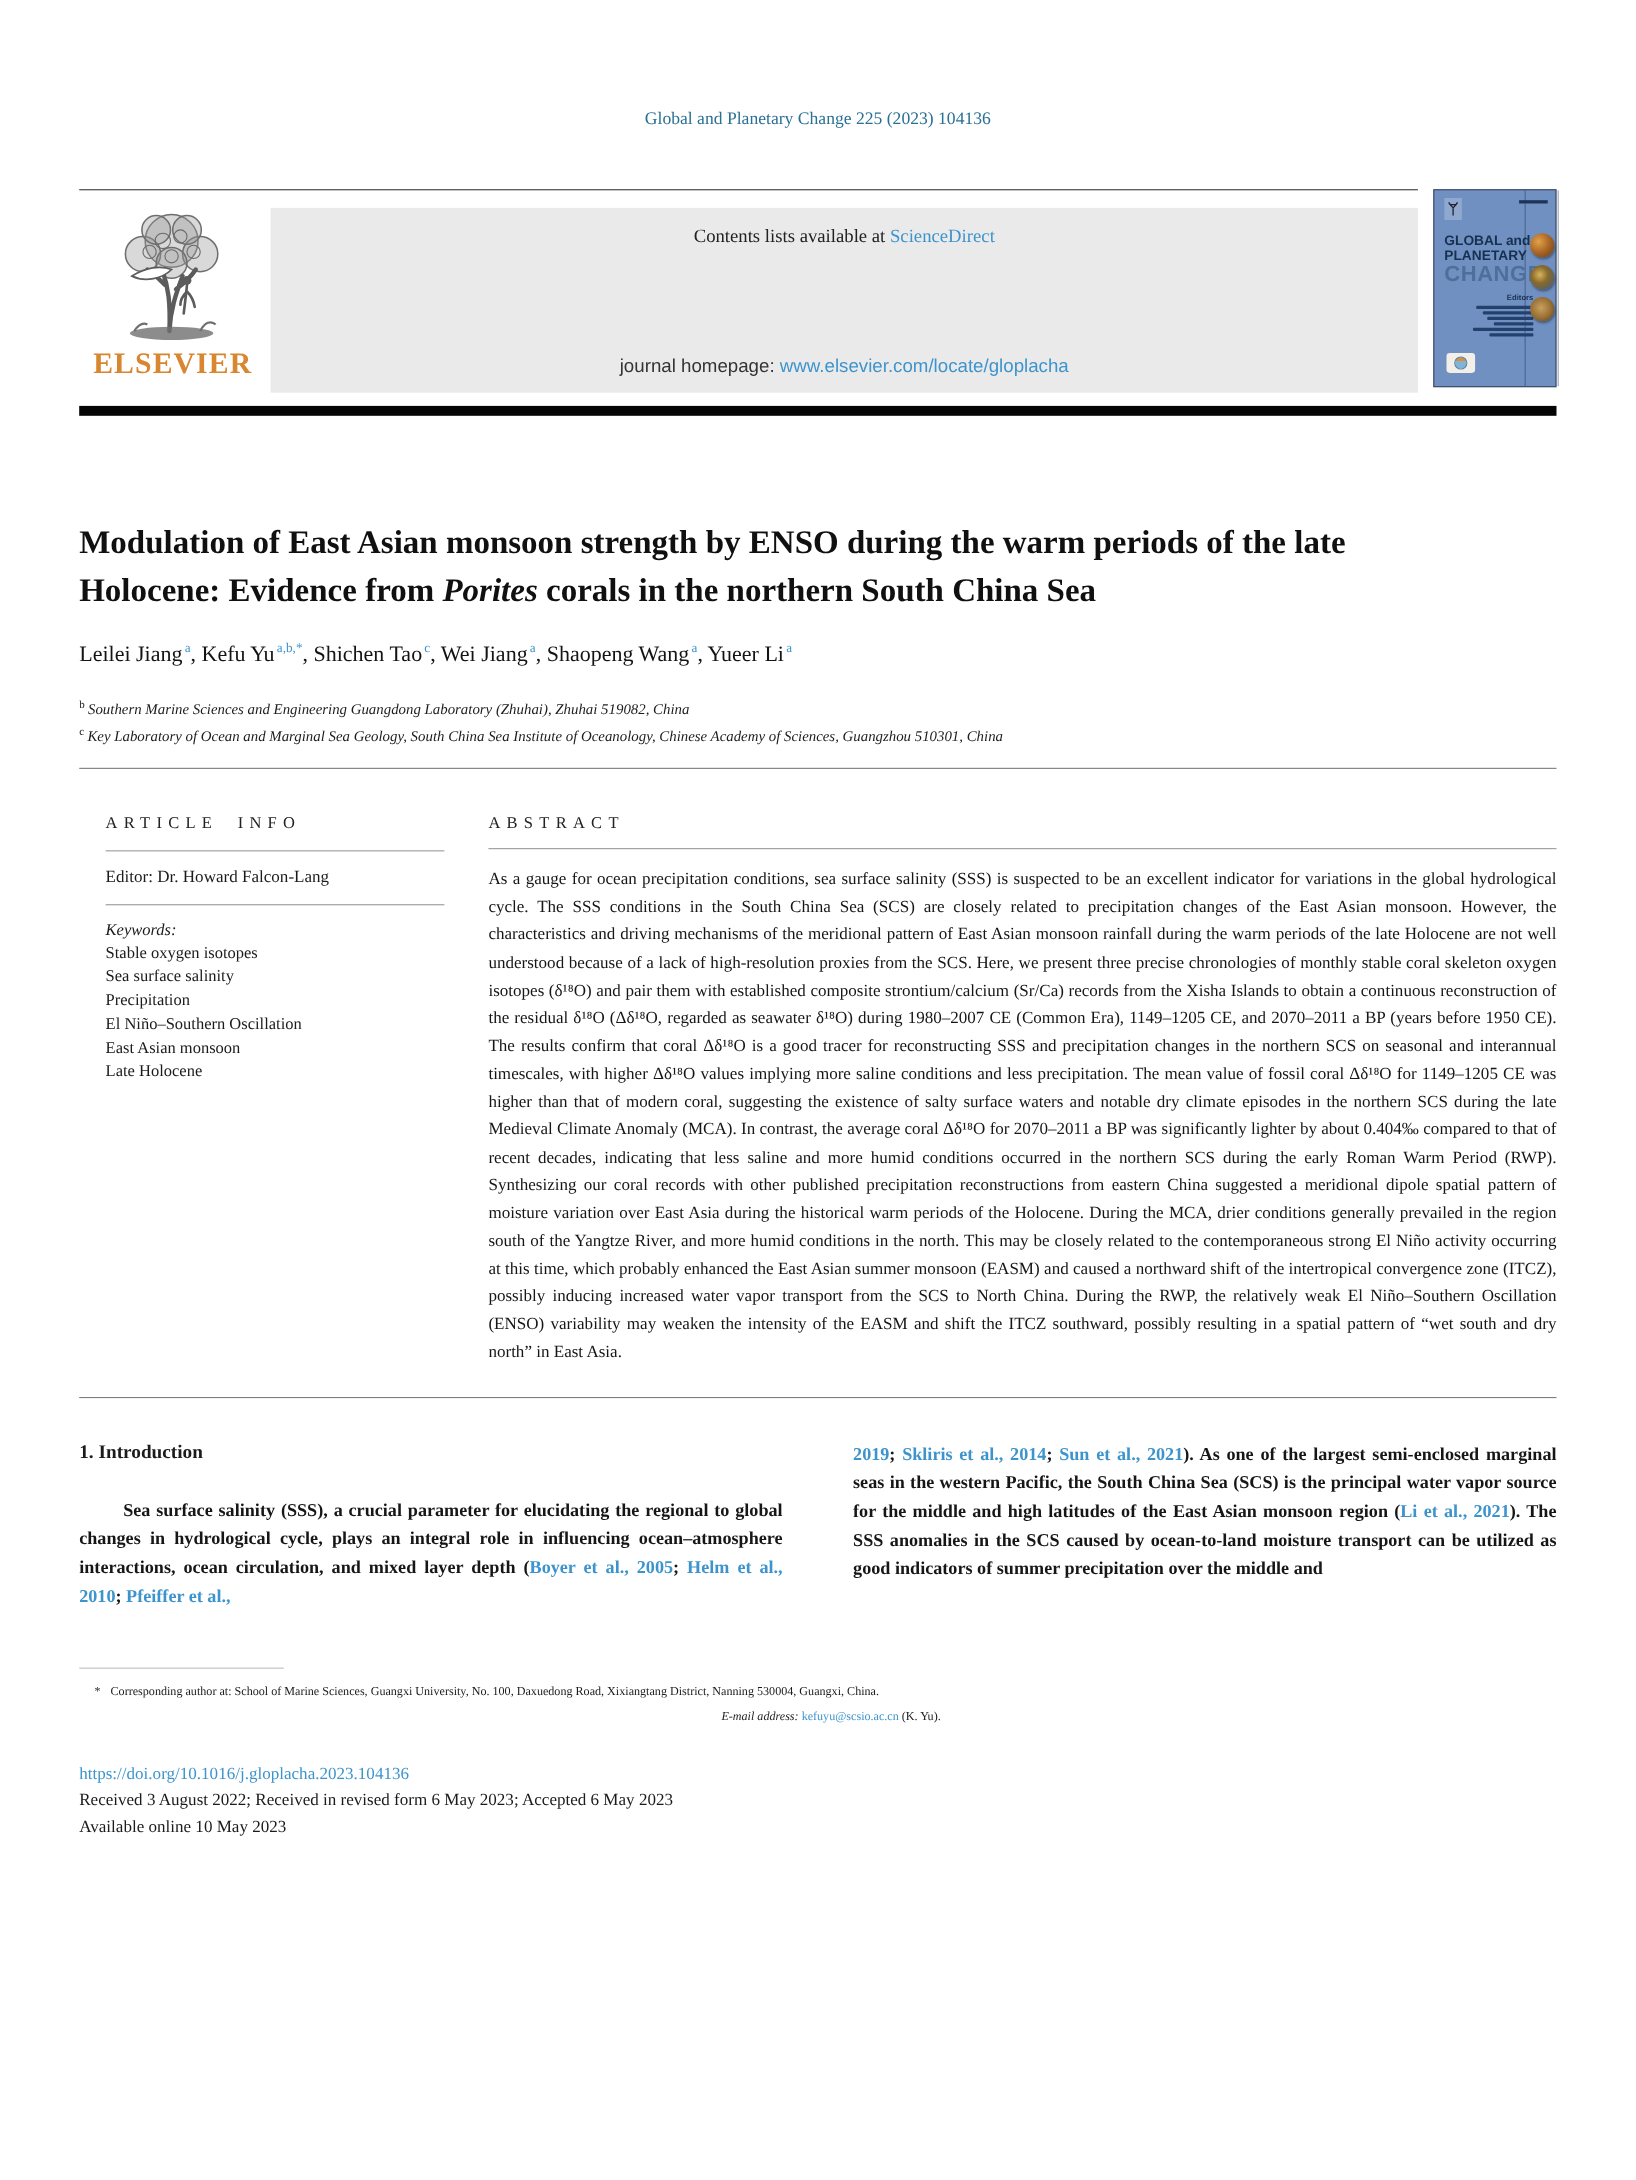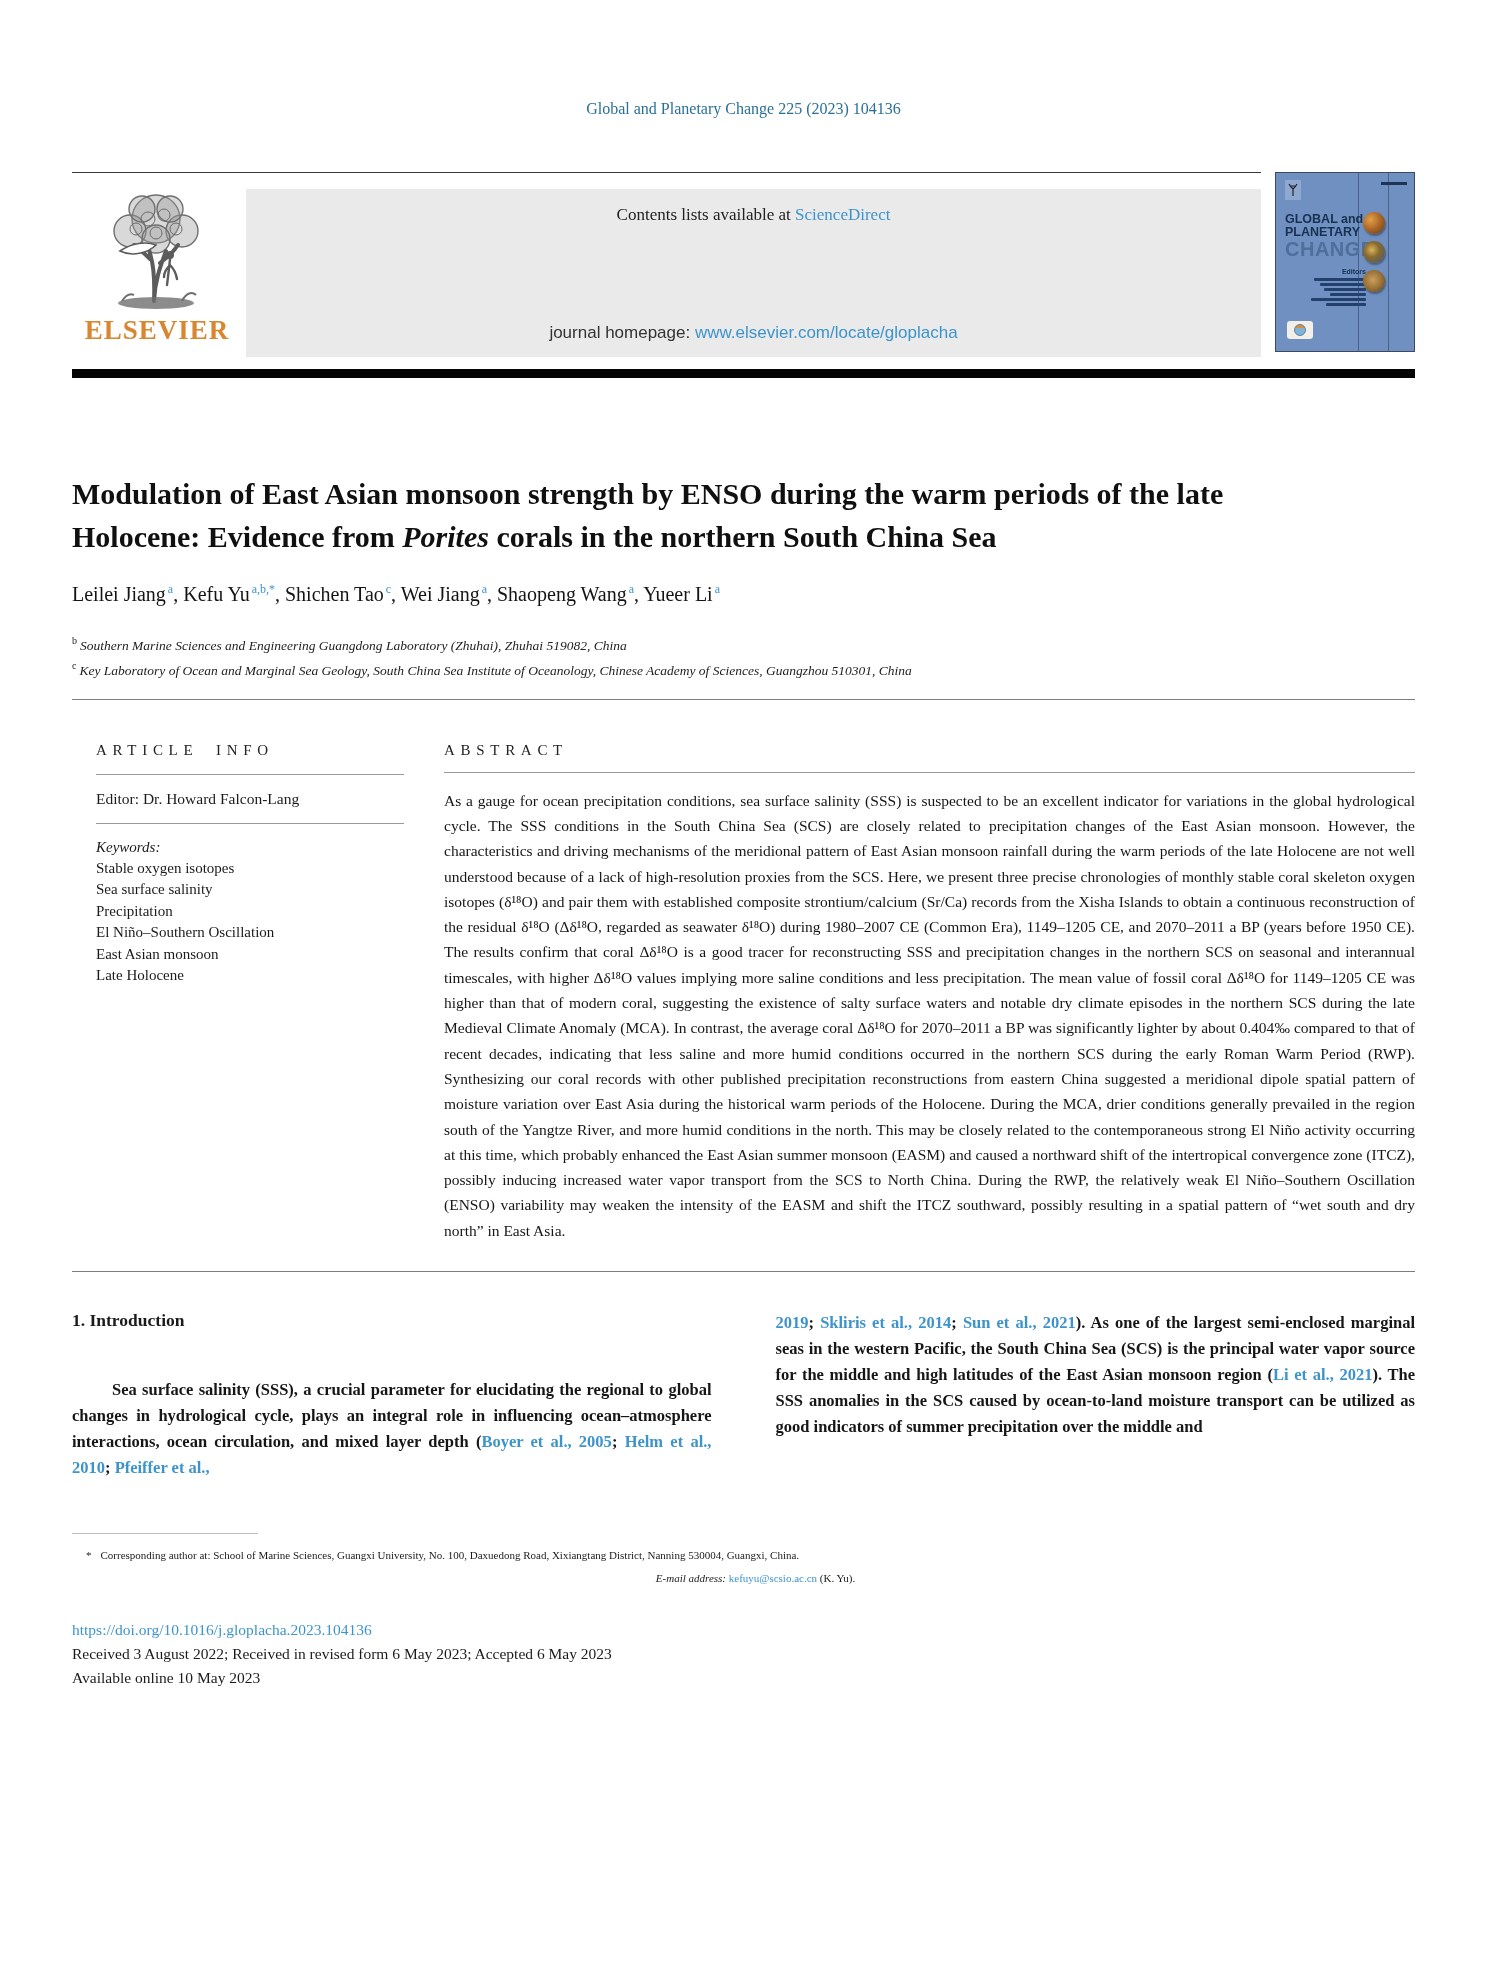--- a/index.html
+++ b/index.html
@@ -32,21 +32,21 @@
     flex:1; background:#eaeaea; margin-left:6px; height:168px;
     display:flex; flex-direction:column; justify-content:space-between;
     text-align:center; padding:16px 10px 14px 10px;
   }
   .contents-line { font-size:17px; color:#222; }
   .banner-title { font-size:33px; color:#111; letter-spacing:0.5px; }
   .homepage-line { font-family:"Liberation Sans","DejaVu Sans",sans-serif; font-size:17px; color:#333; }
   a.lnk { color:#3d94cc; text-decoration:none; }
 
   
-  .cover { width:140px; height:180px; background:#7090c2; border:1px solid #3c4961; position:relative; flex:none; }
+  .cover { width:112px; height:180px; background:#7090c2; border:1px solid #3c4961; position:relative; flex:none; }
   .cover .vline { position:absolute; top:0; bottom:0; width:1px; background:rgba(25,45,85,0.45); }
   .cover .mini-logo { position:absolute; left:9px; top:7px; width:16px; height:20px; background:rgba(255,255,255,0.22); display:flex; align-items:center; justify-content:center; }
   .cover .issn-mark { position:absolute; right:7px; top:9px; width:26px; height:3px; background:#1d3358; }
   .cover-title { position:absolute; left:9px; top:40px; font-family:"Liberation Sans","DejaVu Sans",sans-serif; font-weight:800; line-height:1.02; }
   .cover-title .t1 { font-size:12.5px; color:#16304f; }
   .cover-title .t3 { font-size:20px; color:#4f6f9b; letter-spacing:0.5px; }
   .cover-editors { position:absolute; left:30px; top:95px; width:60px; text-align:right; }
   .cover-editors .ed-label { font-family:"Liberation Sans","DejaVu Sans",sans-serif; font-size:7px; font-weight:700; color:#16304f; margin-bottom:3px; }
   .cover-editors .ed-line { height:2.5px; background:#24416e; margin:2.5px 0 0 auto; border-radius:1px; }
   .globe { position:absolute; border-radius:50%; width:22px; height:22px; left:87px; box-shadow:1px 2px 2px rgba(0,0,0,0.35); }
@@ -76,21 +76,21 @@
   .editor-line { font-size:15.5px; }
   .kw-label { font-style:italic; font-size:15px; margin-bottom:2px; }
   .kw-item { font-size:15px; line-height:21.5px; }
   .col-abs .rule-light { margin:13px 0 15px 0; }
   .abstract-text { font-size:15.5px; line-height:25.3px; text-align:justify; color:#161616; }
 
   
   .intro-grid { display:grid; grid-template-columns:1fr 1fr; column-gap:64px; margin-top:38px; }
   .intro-head { font-size:17.5px; font-weight:700; }
   .body-par { font-size:16.5px; line-height:26px; text-align:justify; color:#161616;font-weight:bold; }
-  .par-indent { text-indent:40px; margin-top:46px; }
+  .par-indent { text-indent:40px; margin-top:30px; }
   .cite { color:#3d94cc; text-decoration:none; }
 
   
   .footnote { margin-top:52px; font-size:11px; line-height:23px; }
   .fn-rule { border:none; border-top:1px solid #bdbdbd; width:186px; margin:0 0 10px 0; }
   .fn-line1 { padding-left:14px; }
   .fn-marker { margin-right:9px; }
   .fn-line2 { padding-left:24px;text-align:center; }
   .fn-email-label { font-style:italic; }
 

